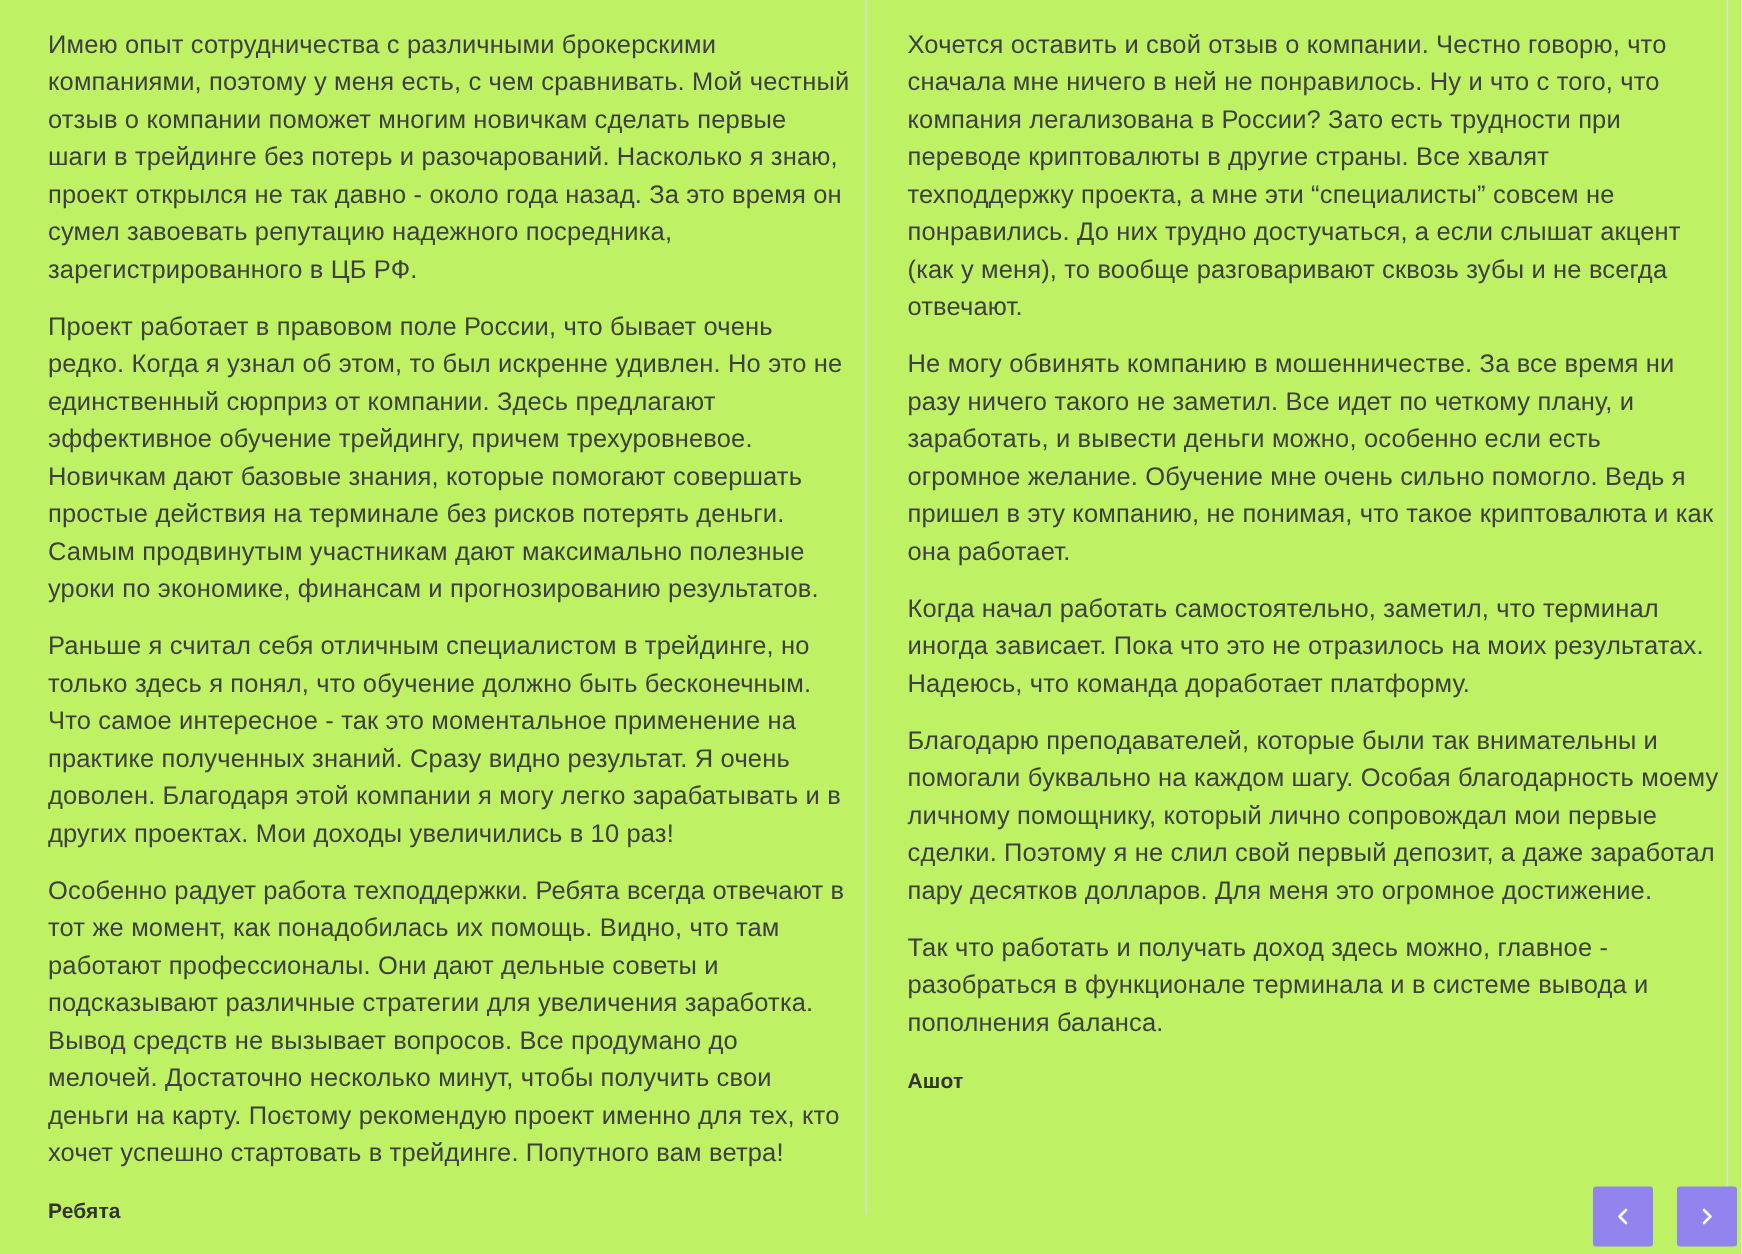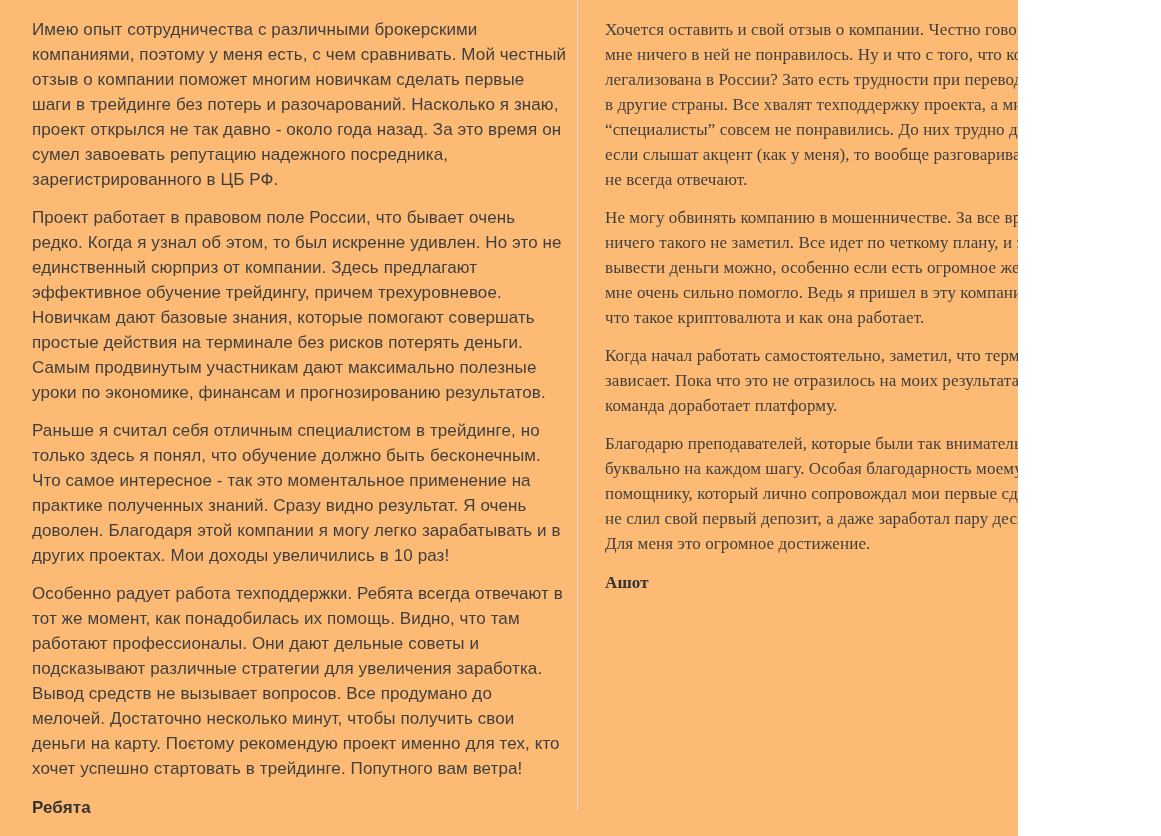--- a/index.html
+++ b/index.html
@@ -2,47 +2,47 @@
 <html><head>
 <meta charset="utf-8">
 <style>
   html, body {
     margin: 0;
     padding: 0;
     background: #ffffff;
   }
   .stage {
     position: relative;
-    width: 1018px;
+    width: 1161px;
     height: 836px;
-    background: #fdba74;
+    background: #bef264;
     overflow: hidden;
     font-family: "Liberation Sans", sans-serif;
   }
   .slide {
     position: absolute;
     top: 0;
     width: 575px;
     box-sizing: border-box;
     padding: 17px 10px 0 30px;
     color: #3f3f3f;
     font-size: 17px;
     line-height: 25px;
     letter-spacing: 0.1px;
   }
   .slide-left  { left: 2px; }
-  .slide-right { left: 578px; padding-left: 27px; padding-right: 6px; font-family: Liberation Serif, serif; }
+  .slide-right { left: 578px; padding-left: 27px; padding-right: 6px; }
   .slide p {
     margin: 0 0 13px 0;
   }
   .author {
     margin-top: 14px;
     font-weight: 700;
     color: #333333;
-    font-size: 17px;
+    font-size: 14px;
   }
   .divider {
     position: absolute;
     top: 0;
     width: 1px;
     height: 810px;
     background: #dcdcdc;
   }
   .divider-mid   { left: 577px; }
   .divider-right { left: 1151px; }
@@ -77,20 +77,21 @@
     <p>Раньше я считал себя отличным специалистом в трейдинге, но только здесь я понял, что обучение должно быть бесконечным. Что самое интересное - так это моментальное применение на практике полученных знаний. Сразу видно результат. Я очень доволен. Благодаря этой компании я могу легко зарабатывать и в других проектах. Мои доходы увеличились в 10 раз!</p>
     <p>Особенно радует работа техподдержки. Ребята всегда отвечают в тот же момент, как понадобилась их помощь. Видно, что там работают профессионалы. Они дают дельные советы и подсказывают различные стратегии для увеличения заработка. Вывод средств не вызывает вопросов. Все продумано до мелочей. Достаточно несколько минут, чтобы получить свои деньги на карту. Поєтому рекомендую проект именно для тех, кто хочет успешно стартовать в трейдинге. Попутного вам ветра!</p>
     <div class="author">Ребята</div>
   </div>
 
   <div class="slide slide-right">
     <p>Хочется оставить и свой отзыв о компании. Честно говорю, что сначала мне ничего в ней не понравилось. Ну и что с того, что компания легализована в России? Зато есть трудности при переводе криптовалюты в другие страны. Все хвалят техподдержку проекта, а мне эти “специалисты” совсем не понравились. До них трудно достучаться, а если слышат акцент (как у меня), то вообще разговаривают сквозь зубы и не всегда отвечают.</p>
     <p>Не могу обвинять компанию в мошенничестве. За все время ни разу ничего такого не заметил. Все идет по четкому плану, и заработать, и вывести деньги можно, особенно если есть огромное желание. Обучение мне очень сильно помогло. Ведь я пришел в эту компанию, не понимая, что такое криптовалюта и как она работает.</p>
     <p>Когда начал работать самостоятельно, заметил, что терминал иногда зависает. Пока что это не отразилось на моих результатах. Надеюсь, что команда доработает платформу.</p>
     <p>Благодарю преподавателей, которые были так внимательны и помогали буквально на каждом шагу. Особая благодарность моему личному помощнику, который лично сопровождал мои первые сделки. Поэтому я не слил свой первый депозит, а даже заработал пару десятков долларов. Для меня это огромное достижение.</p>
+    <p>Так что работать и получать доход здесь можно, главное - разобраться в функционале терминала и в системе вывода и пополнения баланса.</p>
     <div class="author">Ашот</div>
   </div>
 
   <div class="divider divider-mid"></div>
   <div class="divider divider-right"></div>
 
   <button class="nav-button prev" aria-label="previous">
     <span>
       <svg width="16" height="16" viewBox="0 0 24 24">
         <path d="M15 5.5 L8.5 12 L15 18.5" fill="none" stroke="#ffffff" stroke-width="2.6" stroke-linecap="round" stroke-linejoin="round"></path>

